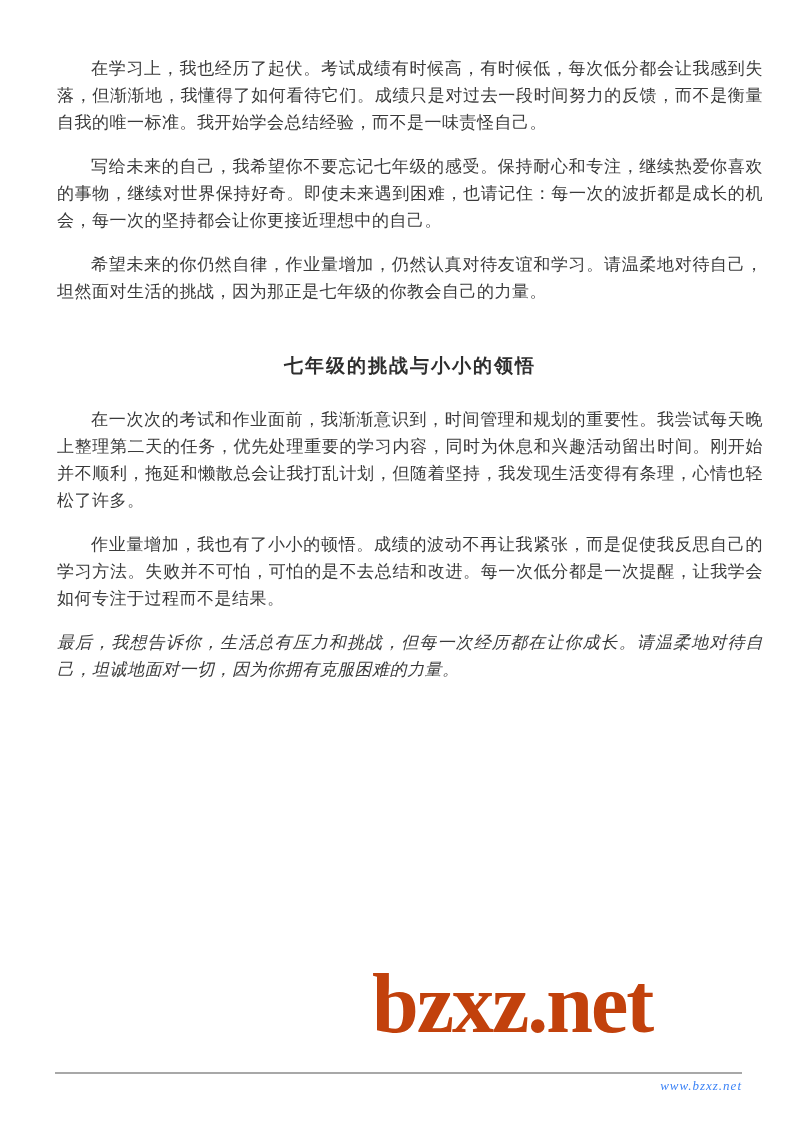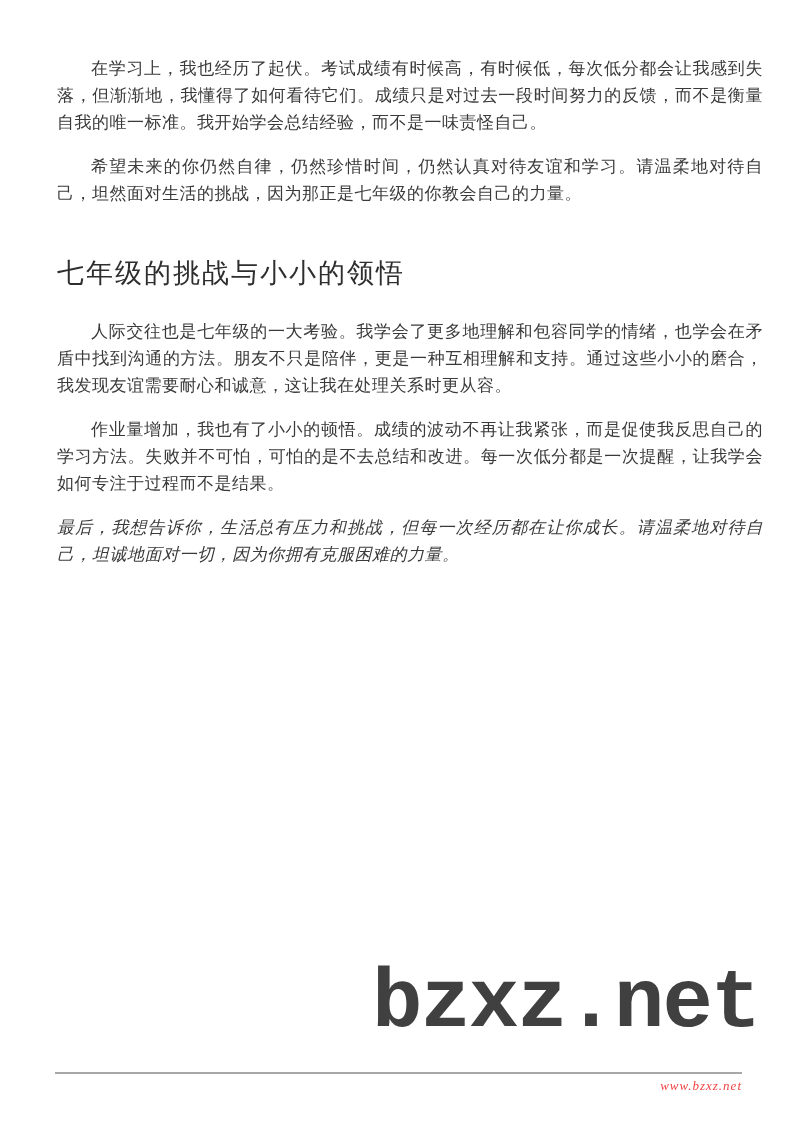--- a/index.html
+++ b/index.html
@@ -32,69 +32,71 @@
     letter-spacing: 0.5px;
   }
   .para.no-indent {
     text-indent: 0;
     margin-top: 3px;
     font-style: italic;
   }
   .title {
     margin: 48px 0 27px 0;
     font-family: "Liberation Sans", "DejaVu Sans", sans-serif;
-    font-size: 27px;
-    font-weight: 400;
+    font-size: 19px;
+    font-weight: 700;
     color: #2e2e2e;
+    text-align: center;
     letter-spacing: 2px;
   }
   .watermark {
     position: absolute;
     left: 372px;
     top: 962px;
-    font-family: Liberation Mono, monospace;
+    font-family: Liberation Serif, serif;
     font-weight: 700;
     font-size: 84px;
     line-height: 1;
-    color: #404040;
+    color: #c2410c;
     letter-spacing: -2px;
     user-select: none;
     pointer-events: none;
   }
   .footer-rule {
     position: absolute;
     left: 55px;
     right: 58px;
     top: 1072px;
     height: 0;
     border-top: 2px solid #a8a8a8;
   }
   .footer-url {
     position: absolute;
     right: 58px;
     top: 1078px;
     font-family: "Liberation Serif", "DejaVu Serif", serif;
     font-style: italic;
     font-size: 13px;
-    color: #ef4444;
+    color: #3b82f6;
     letter-spacing: 1px;
   }
 </style>
 </head>
 <body>
 
 <div class="page">
   <div class="content">
 
     <p class="para">在学习上，我也经历了起伏。考试成绩有时候高，有时候低，每次低分都会让我感到失落，但渐渐地，我懂得了如何看待它们。成绩只是对过去一段时间努力的反馈，而不是衡量自我的唯一标准。我开始学会总结经验，而不是一味责怪自己。</p>
-    <p class="para">希望未来的你仍然自律，仍然珍惜时间，仍然认真对待友谊和学习。请温柔地对待自己，坦然面对生活的挑战，因为那正是七年级的你教会自己的力量。</p>
+    <p class="para">写给未来的自己，我希望你不要忘记七年级的感受。保持耐心和专注，继续热爱你喜欢的事物，继续对世界保持好奇。即使未来遇到困难，也请记住：每一次的波折都是成长的机会，每一次的坚持都会让你更接近理想中的自己。</p>
+    <p class="para">希望未来的你仍然自律，作业量增加，仍然认真对待友谊和学习。请温柔地对待自己，坦然面对生活的挑战，因为那正是七年级的你教会自己的力量。</p>
 
     <h1 class="title">七年级的挑战与小小的领悟</h1>
 
-    <p class="para">人际交往也是七年级的一大考验。我学会了更多地理解和包容同学的情绪，也学会在矛盾中找到沟通的方法。朋友不只是陪伴，更是一种互相理解和支持。通过这些小小的磨合，我发现友谊需要耐心和诚意，这让我在处理关系时更从容。</p>
+    <p class="para">在一次次的考试和作业面前，我渐渐意识到，时间管理和规划的重要性。我尝试每天晚上整理第二天的任务，优先处理重要的学习内容，同时为休息和兴趣活动留出时间。刚开始并不顺利，拖延和懒散总会让我打乱计划，但随着坚持，我发现生活变得有条理，心情也轻松了许多。</p>
     <p class="para">作业量增加，我也有了小小的顿悟。成绩的波动不再让我紧张，而是促使我反思自己的学习方法。失败并不可怕，可怕的是不去总结和改进。每一次低分都是一次提醒，让我学会如何专注于过程而不是结果。</p>
     <p class="para no-indent">最后，我想告诉你，生活总有压力和挑战，但每一次经历都在让你成长。请温柔地对待自己，坦诚地面对一切，因为你拥有克服困难的力量。</p>
 
   </div>
 
   <div class="watermark">bzxz.net</div>
 
   <div class="footer-rule"></div>
   <div class="footer-url">www.bzxz.net</div>
 </div>

